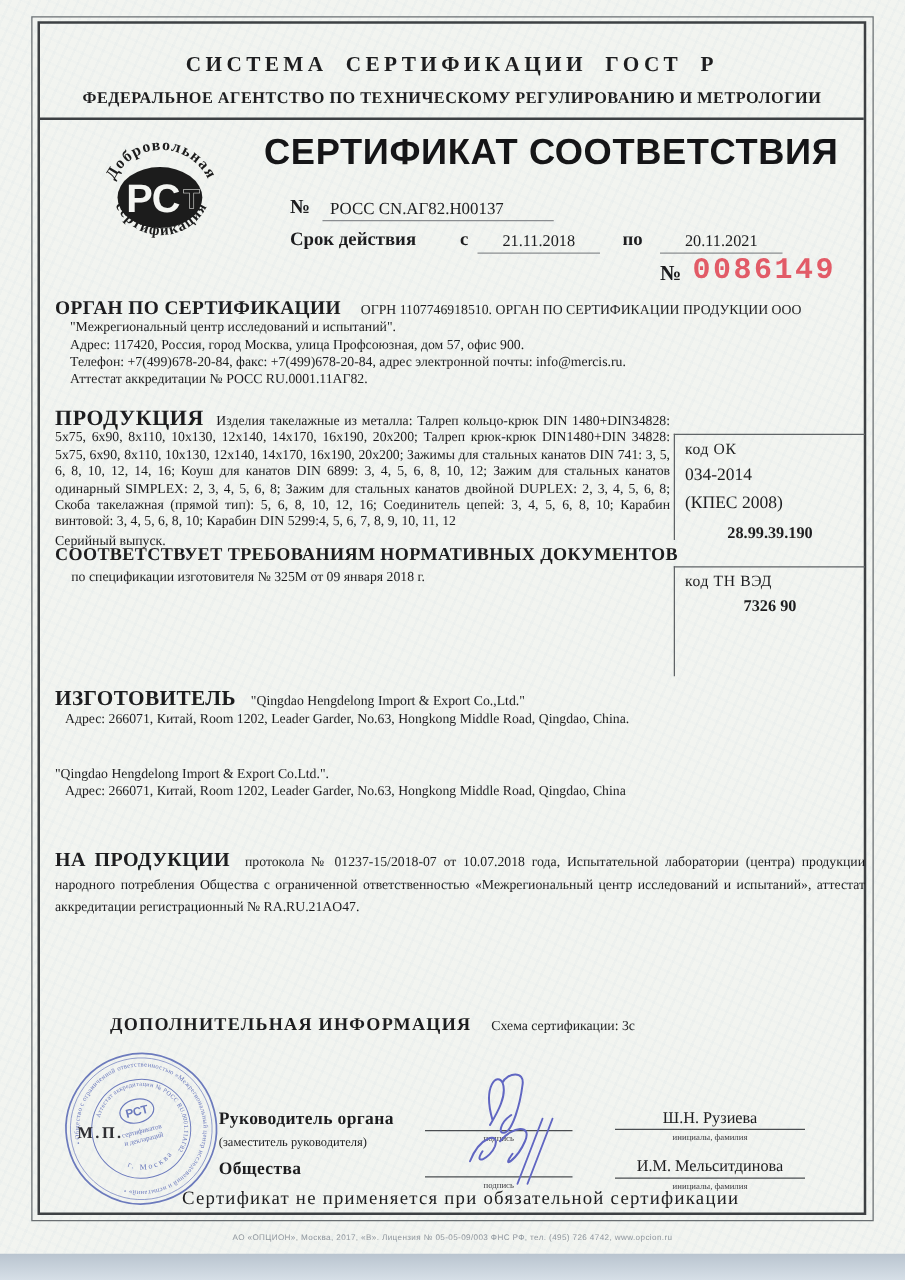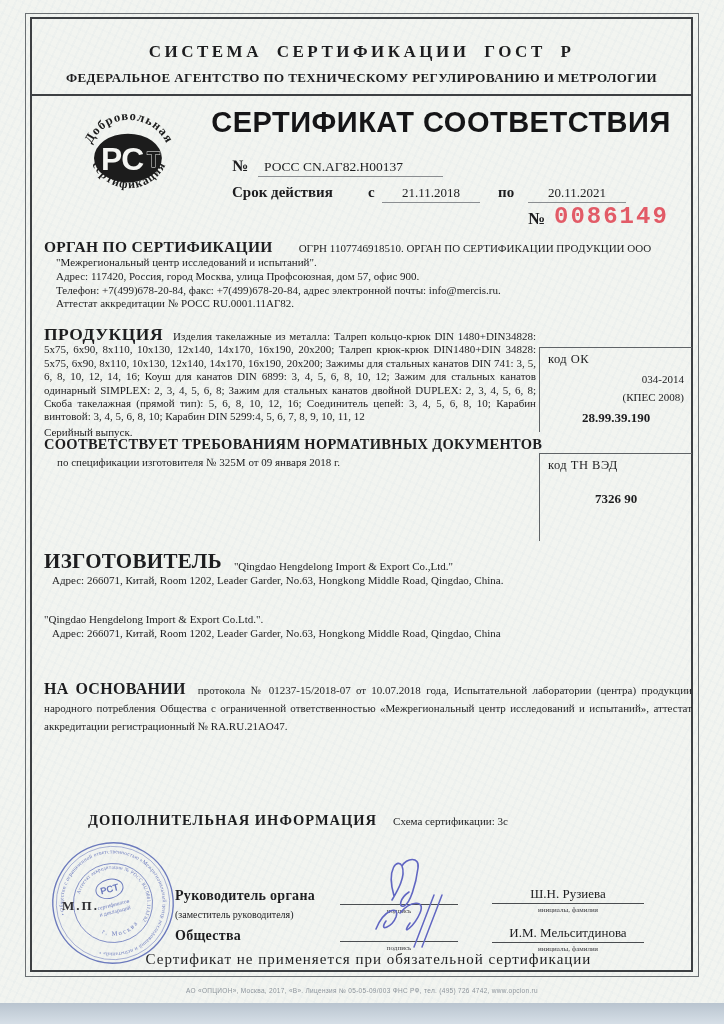--- a/index.html
+++ b/index.html
@@ -33,27 +33,27 @@
   .title { left:195px; top:106px; width:492px; font-family:"Liberation Sans", sans-serif;
     font-size:29px; font-weight:bold; letter-spacing:.5px; color:#151517; }
   .lbl-b16 { font-size:16px; font-weight:bold; }
   .lbl-b15 { font-size:15px; font-weight:bold; }
   .val14 { font-size:13.5px; }
   .fill { display:inline-block; border-bottom:1px solid #8a8d90; padding:0 6px 1px 6px; }
   .rednum { font-family:"Liberation Mono", monospace; font-size:24px; font-weight:bold;
     letter-spacing:2px; }
   .sec-head { font-weight:bold; letter-spacing:.3px; }
   .small { font-size:11px; line-height:13.8px; }
-  .row-base { display:flex; align-items:flex-end; gap:26px; }
+  .row-base { display:flex; align-items:flex-end; gap:16px; }
   .indent { margin-left:12px; }
   .prod { text-align:justify; font-size:11px; line-height:13.4px; }
   .prod b { font-size:17.5px; letter-spacing:.5px; margin-right:10px; }
   .codebox { border-top:1px solid #5f6366; border-left:1px solid #5f6366; padding:4px 8px; }
   .codebox .cb-label { font-size:12.5px; letter-spacing:.5px; }
-  .codebox .cb-line { text-align:right; font-size:11px; margin-top:6px; }
+  .codebox .cb-line { text-align:left; font-size:14px; margin-top:6px; }
   .codebox .cb-big { text-align:center; font-size:13px; font-weight:600; margin-top:7px; }
   .caption { font-size:7px; color:#3c3c40; }
   .sigline { border-bottom:1px solid #4a4d50; }
   .namecell { text-align:center; font-size:13px; }
   .footnote { left:32px; top:951px; width:673px; font-size:15px; letter-spacing:1px; }
   .printfoot { left:0; top:987px; width:724px; text-align:center;
     font-family:"Liberation Sans", sans-serif; font-size:6.5px; color:#8d949b; letter-spacing:.3px; }
   .stampwrap { left:40px; top:830px; width:146px; height:146px;
     transform:rotate(-14deg); opacity:.82; }
   .mp { left:62px; top:898px; font-size:13px; font-weight:bold; letter-spacing:2px;
@@ -128,40 +128,40 @@
     <div class="cb-line">034-2014</div>
     <div class="cb-line">(КПЕС 2008)</div>
     <div class="cb-big">28.99.39.190</div>
   </div>
 
   <div class="abs sec-head" style="left:44px; top:436px; font-size:14.5px;">СООТВЕТСТВУЕТ ТРЕБОВАНИЯМ НОРМАТИВНЫХ ДОКУМЕНТОВ</div>
   <div class="abs small" style="left:57px; top:456px;">по спецификации изготовителя № 325М от 09 января 2018 г.</div>
 
   <div class="abs codebox" style="left:539px; top:453px; width:153px; height:88px;">
     <div class="cb-label">код ТН ВЭД</div>
-    <div class="cb-big" style="font-weight:600; margin-top:18px;">7326 90</div>
+    <div class="cb-big" style="font-weight:600; margin-top:4px;">7326 90</div>
   </div>
 
   <div class="abs" style="left:44px; top:549px; width:648px;">
     <div class="row-base" style="gap:12px;">
-      <span class="sec-head" style="font-size:21px;font-family:Liberation Serif, serif;">ИЗГОТОВИТЕЛЬ</span>
+      <span class="sec-head" style="font-size:17px;font-family:Liberation Serif, serif;">ИЗГОТОВИТЕЛЬ</span>
       <span class="small">"Qingdao Hengdelong Import &amp; Export Co.,Ltd."</span>
     </div>
     <div class="small" style="margin-left:8px;">Адрес: 266071, Китай, Room 1202, Leader Garder, No.63, Hongkong Middle Road, Qingdao, China.</div>
   </div>
 
   <div class="abs" style="left:44px; top:613px; width:648px;">
     <div class="row-base" style="gap:12px;">
       <span class="small">"Qingdao Hengdelong Import &amp; Export Co.Ltd.".</span>
     </div>
     <div class="small" style="margin-left:8px;">Адрес: 266071, Китай, Room 1202, Leader Garder, No.63, Hongkong Middle Road, Qingdao, China</div>
   </div>
 
   <div class="abs" style="left:44px; top:680px; width:648px; text-align:justify;">
-    <span class="sec-head" style="font-size:16px; margin-right:12px;">НА ОСНОВАНИИ</span><span class="small">протокола № 01237-15/2018-07 от 10.07.2018 года, Испытательной лаборатории (центра) продукции народного потребления Общества с ограниченной ответственностью «Межрегиональный центр исследований и испытаний», аттестат аккредитации регистрационный № RA.RU.21AO47.</span>
+    <span class="sec-head" style="font-size:16px; margin-right:12px;">НА ПРОДУКЦИИ</span><span class="small">протокола № 01237-15/2018-07 от 10.07.2018 года, Испытательной лаборатории (центра) продукции народного потребления Общества с ограниченной ответственностью «Межрегиональный центр исследований и испытаний», аттестат аккредитации регистрационный № RA.RU.21AO47.</span>
   </div>
 
   <div class="abs row-base" style="left:44px; top:812px; gap:16px;margin-left:44px;">
     <span class="sec-head" style="font-size:14.5px; letter-spacing:1px;">ДОПОЛНИТЕЛЬНАЯ ИНФОРМАЦИЯ</span>
     <span class="small">Схема сертификации: 3с</span>
   </div>
 
   <div class="abs stampwrap">
     <svg width="146" height="146" viewBox="0 0 170 170">
       <defs>

